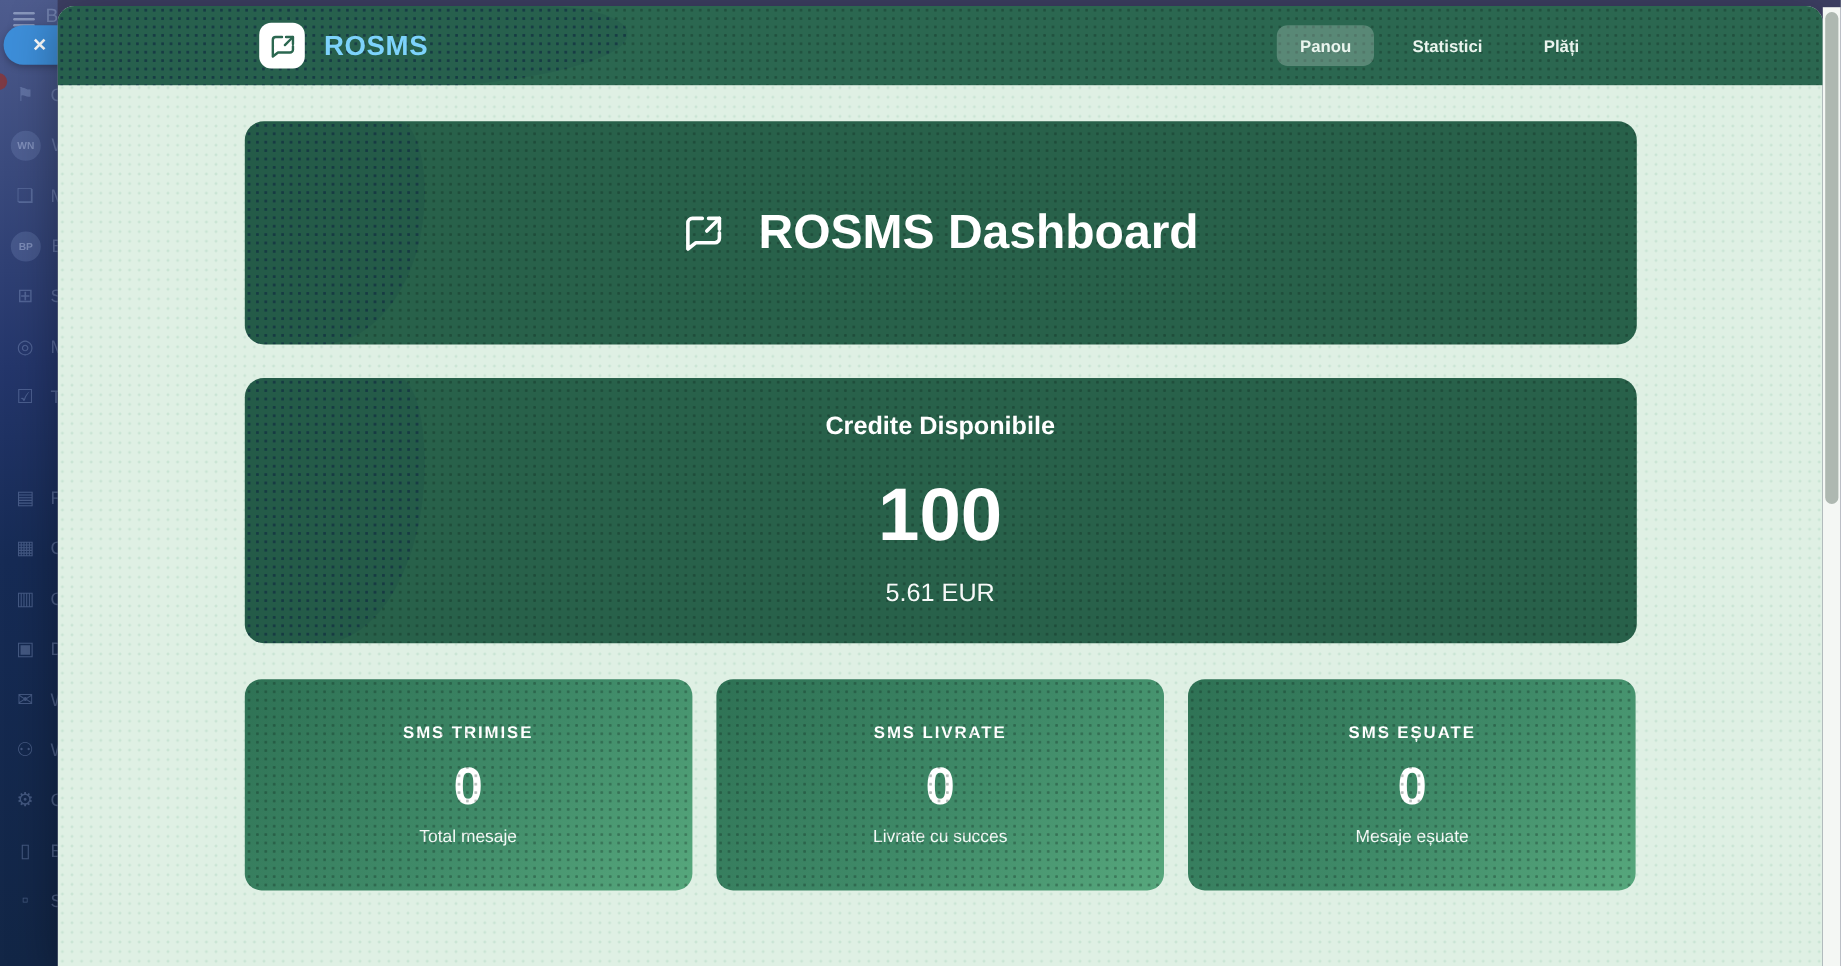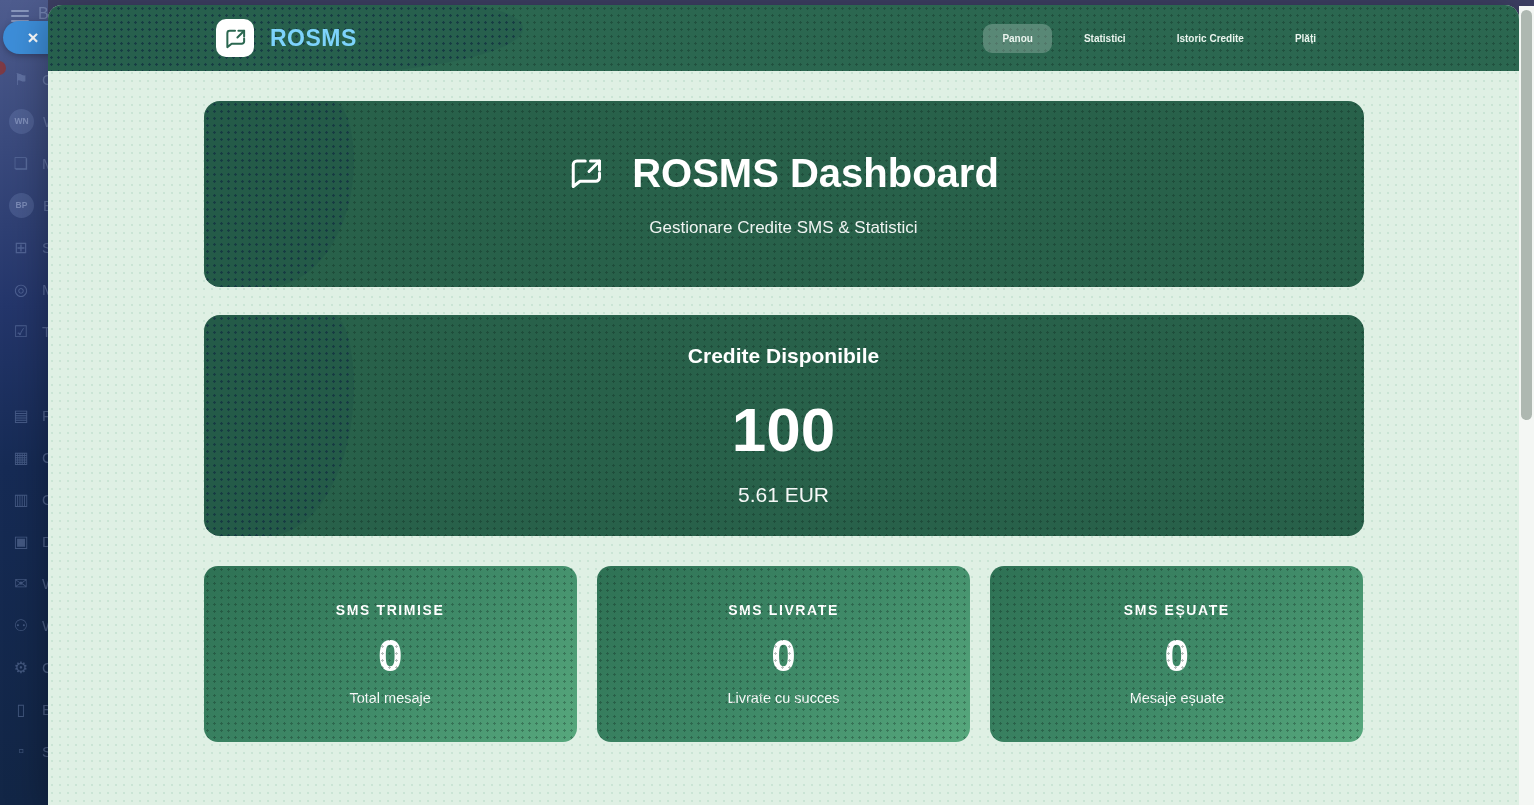--- a/index.html
+++ b/index.html
@@ -83,21 +83,21 @@
   }
   .nav.blob::before { width:475px; }
   .brand { position:relative; z-index:1; margin-left:168px; display:flex; align-items:center; gap:16px; }
   .brand-box {
     width:38px; height:38px; background:#fff; border-radius:10px;
     display:flex; align-items:center; justify-content:center; color:#2b6750;
   }
   .brand-name { color:#7dd3fc; font-size:23px; font-weight:800; letter-spacing:.5px; }
   .tabs { position:relative; z-index:1; margin-left:auto; margin-right:184px; display:flex; align-items:center; gap:13px; }
   .tab {
-    padding:9px 19px; font-size:10px; font-weight:600; color:#eaf4ee;
+    padding:9px 19px; font-size:14px; font-weight:600; color:#eaf4ee;
     border-radius:9px; cursor:pointer; white-space:nowrap;
   }
   .tab.active { background:rgba(255,255,255,.22); }
 
   
   .content { display:flex; flex-direction:column; align-items:center; padding-top:30px; }
   .card-dark {
     position:relative; width:1160px; border-radius:16px; background:#28614a;
     overflow:hidden; color:#fff;
     display:flex; flex-direction:column; align-items:center; justify-content:center;
@@ -220,40 +220,38 @@
           <path d="M21 12v3a2.5 2.5 0 0 1-2.5 2.5H8l-4.5 3.5V6.5A2.5 2.5 0 0 1 6 4h5.5"></path>
           <path d="M15 4h6v6"></path>
           <path d="M21 4l-7 7"></path>
         </svg>
       </span>
       <span class="brand-name">ROSMS</span>
     </div>
     <div class="tabs">
       <span class="tab active">Panou</span>
       <span class="tab">Statistici</span>
-      <span class="tab">Istoric Credite</span>
       <span class="tab">Plăți</span>
     </div>
   </div>
 
   <div class="content">
 
     <div class="card-dark hero texture blob">
       <div class="inner">
         <div class="hero-row">
           <span>
             <svg width="36" height="36" viewBox="0 0 24 24" fill="none" stroke="#ffffff" stroke-width="2" stroke-linecap="round" stroke-linejoin="round">
               <path d="M21 12v3a2.5 2.5 0 0 1-2.5 2.5H8l-4.5 3.5V6.5A2.5 2.5 0 0 1 6 4h5.5"></path>
               <path d="M15 4h6v6"></path>
               <path d="M21 4l-7 7"></path>
             </svg>
           </span>
           <span class="hero-title">ROSMS Dashboard</span>
         </div>
-        <div class="hero-sub">Gestionare Credite SMS &amp; Statistici</div>
       </div>
     </div>
 
     <div class="card-dark credits texture blob">
       <div class="inner">
         <div class="credits-title">Credite Disponibile</div>
         <div class="credits-value">100</div>
         <div class="credits-eur">5.61 EUR</div>
       </div>
     </div>

